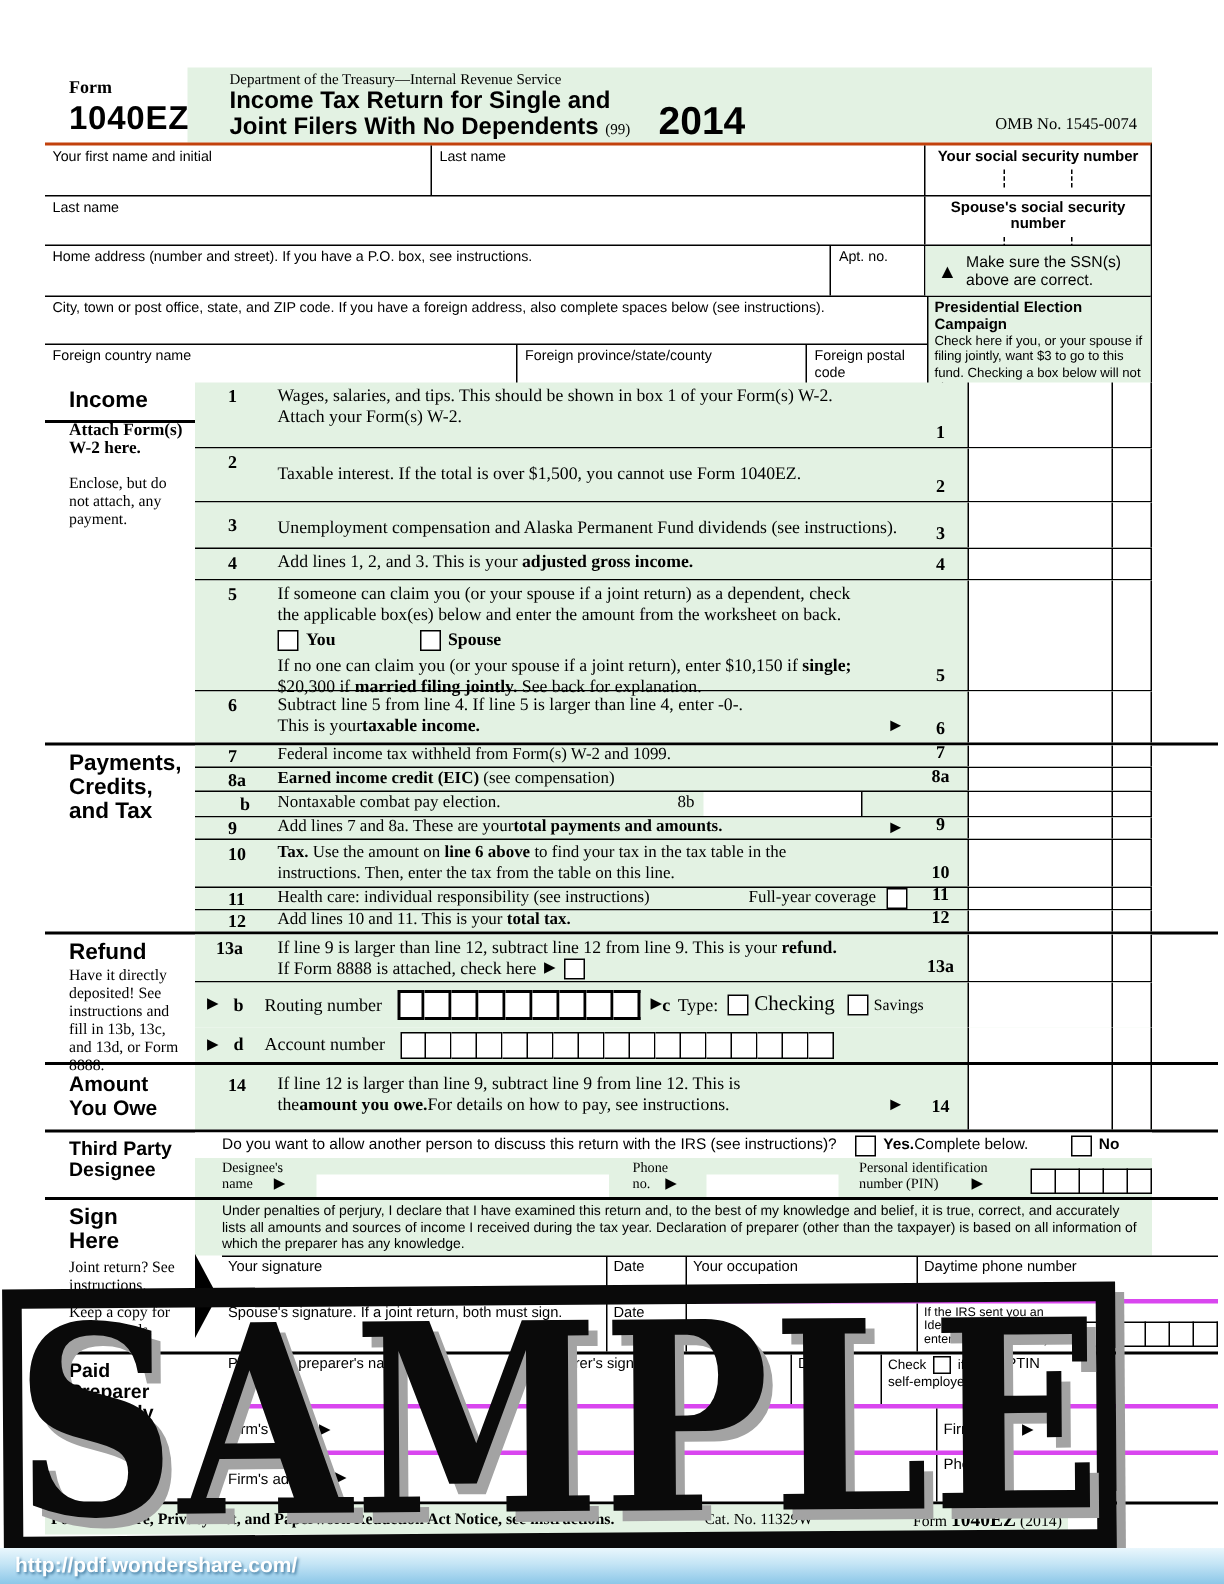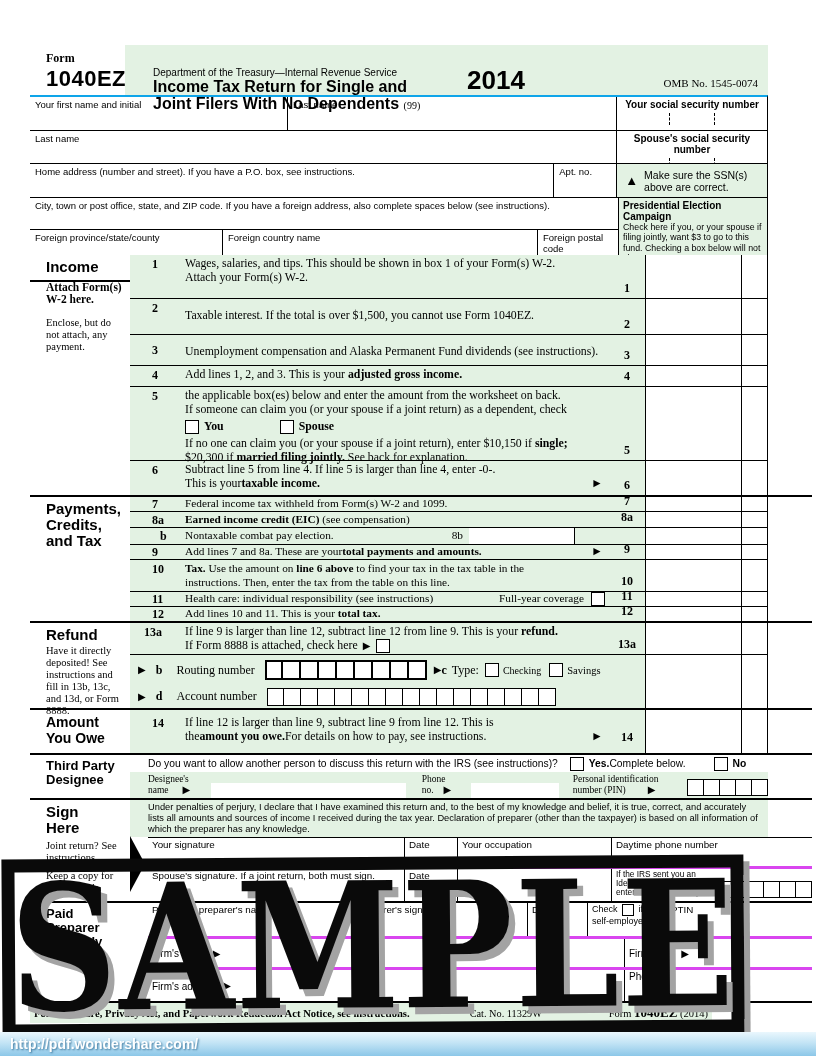--- a/index.html
+++ b/index.html
@@ -6,27 +6,27 @@
   html,body{margin:0;padding:0;background:#fff;}
   .page{position:relative;width:816px;height:1056px;background:#fff;overflow:hidden;
         font-family:"Liberation Sans",sans-serif;color:#000;}
   .b{font-weight:bold;}
   
   .hdr{position:absolute;left:30px;top:45px;width:738px;height:50px;}
   .hdr-form{position:absolute;left:16px;top:6px;}
   .hdr-form .fw{font-family:"Liberation Serif",serif;font-weight:bold;font-size:12px;}
   .hdr-form .fn{font-size:22px;font-weight:bold;letter-spacing:.5px;}
   .hdr-green{position:absolute;left:95px;top:0;right:0;bottom:0;background:var(--green);padding:3px 0 0 28px;box-sizing:border-box;}
-  .dept{font-family:Liberation Sans, sans-serif;font-size:10px;margin-top:19px;}
+  .dept{font-family:Liberation Serif, serif;font-size:10px;}
   .t1{font-size:16px;font-weight:bold;line-height:17px;}
   .t99{font-family:"Liberation Serif",serif;font-size:10px;font-weight:normal;}
-  .year{position:absolute;left:342px;top:20px;font-size:26px;font-weight:bold;}
+  .year{position:absolute;left:314px;top:20px;font-size:26px;font-weight:bold;}
   .omb{position:absolute;right:10px;bottom:6px;font-family:"Liberation Serif",serif;font-size:11px;}
   
-  .idgrid{position:absolute;left:30px;top:95px;width:738px;border-top:2px solid #0ea5e9;border-bottom:2px solid #000;border-right:1.5px solid #000;box-sizing:border-box;}
+  .idgrid{position:absolute;left:30px;top:95px;width:738px;border-top:2px solid #c2410c;border-bottom:2px solid #000;border-right:1.5px solid #000;box-sizing:border-box;}
   .idrow{display:flex;border-bottom:1px solid #000;}
   .idrow:last-child{border-bottom:none;}
   .cell{box-sizing:border-box;padding:2px 0 0 5px;font-size:9.5px;}
   .cbr{border-right:1px solid #000;}
   .ssncell{width:150px;text-align:center;padding:2px 2px 0 2px;}
   .ssncell .lbl{font-weight:bold;font-size:10px;}
   .dashes{display:flex;justify-content:center;gap:44px;margin-top:3px;}
   .dash{height:12px;border-left:1px dashed #000;}
   .mk{display:flex;align-items:center;background:var(--green);width:150px;box-sizing:border-box;padding:2px 4px;}
   .mk .tri{font-size:13px;margin:0 6px 0 4px;}
@@ -137,22 +137,22 @@
       <div class="cell cbr" style="width:63px">Apt. no.</div>
       <div class="mk">
         <span class="tri">▲</span>
         <div class="txt"><span>Make sure the SSN(s)</span><br><span>above are correct.</span></div>
       </div>
     </div>
     <div style="display:flex">
       <div style="width:588px;box-sizing:border-box">
         <div class="cell" style="height:32px;border-bottom:1px solid #000">City, town or post office, state, and ZIP code. If you have a foreign address, also complete spaces below (see instructions).</div>
         <div style="display:flex;height:30px">
+          <div class="cell cbr" style="width:315px">Foreign country name</div>
           <div class="cell cbr" style="width:193px">Foreign province/state/county</div>
-          <div class="cell cbr" style="width:315px">Foreign country name</div>
           <div class="cell" style="width:80px">Foreign postal code</div>
         </div>
       </div>
       <div class="pecbox">
         <div class="pec-t">Presidential Election Campaign</div>
         <div class="pec-p">Check here if you, or your spouse if filing jointly, want $3 to go to this fund. Checking a box below will not change your tax or</div>
         <div class="pec-r">
           <span class="pec-p">refund.</span>
           <span class="cb"></span>
             <span class="b" style="font-size:9.5px">You</span>
@@ -199,22 +199,22 @@
         <div class="frow" style="height:21px">
           <div class="lno">4</div>
           <div class="ftext"><span>Add lines 1, 2, and 3. This is your </span><span class="b">adjusted gross income.</span></div>
           <div class="rno">4</div>
           <div class="amt"></div>
           <div class="cts"></div>
         </div>
         <div class="frow" style="height:74px">
           <div class="lno">5</div>
           <div class="ftext">
+            <div>If someone can claim you (or your spouse if a joint return) as a dependent, check</div>
             <div>the applicable box(es) below and enter the amount from the worksheet on back.</div>
-            <div>If someone can claim you (or your spouse if a joint return) as a dependent, check</div>
             <div class="fl" style="height:17px;margin:2px 0">
               <span class="cb"></span>
                 <span class="b" style="margin-left:5px">You</span>
               <span class="cb" style="margin-left:56px"></span>
                 <span class="b" style="margin-left:5px">Spouse</span>
             </div>
             <div><span>If no one can claim you (or your spouse if a joint return), enter $10,150 if </span><span class="b">single;</span></div>
             <div><span>$20,300 if </span><span class="b">married filing jointly.</span><span> See back for explanation.</span></div>
           </div>
           <div class="rno">5</div>
@@ -343,21 +343,21 @@
                 <span class="rb"></span>
                 <span class="rb"></span>
                 <span class="rb"></span>
                 <span class="rb"></span>
                 <span class="rb"></span>
             </span>
             <span class="arr" style="margin-left:7px">▶</span>
             <span class="b">c</span>
             <span style="margin-left:5px">Type:</span>
             <span class="cb" style="margin-left:6px"></span>
-            <span style="font-size:10px;margin-left:4px">Checking</span>
+            <span style="font-size:14px;margin-left:4px">Checking</span>
             <span class="cb" style="margin-left:8px"></span>
             <span style="font-size:10.5px;margin-left:4px">Savings</span>
           </div>
           <div class="amt"></div>
           <div class="cts"></div>
         </div>
         <div class="frow nb" style="height:23px">
           <div class="bdl">
             <span class="arr">▶</span>
             <span class="b" style="margin:0 14px 0 10px">d</span>

